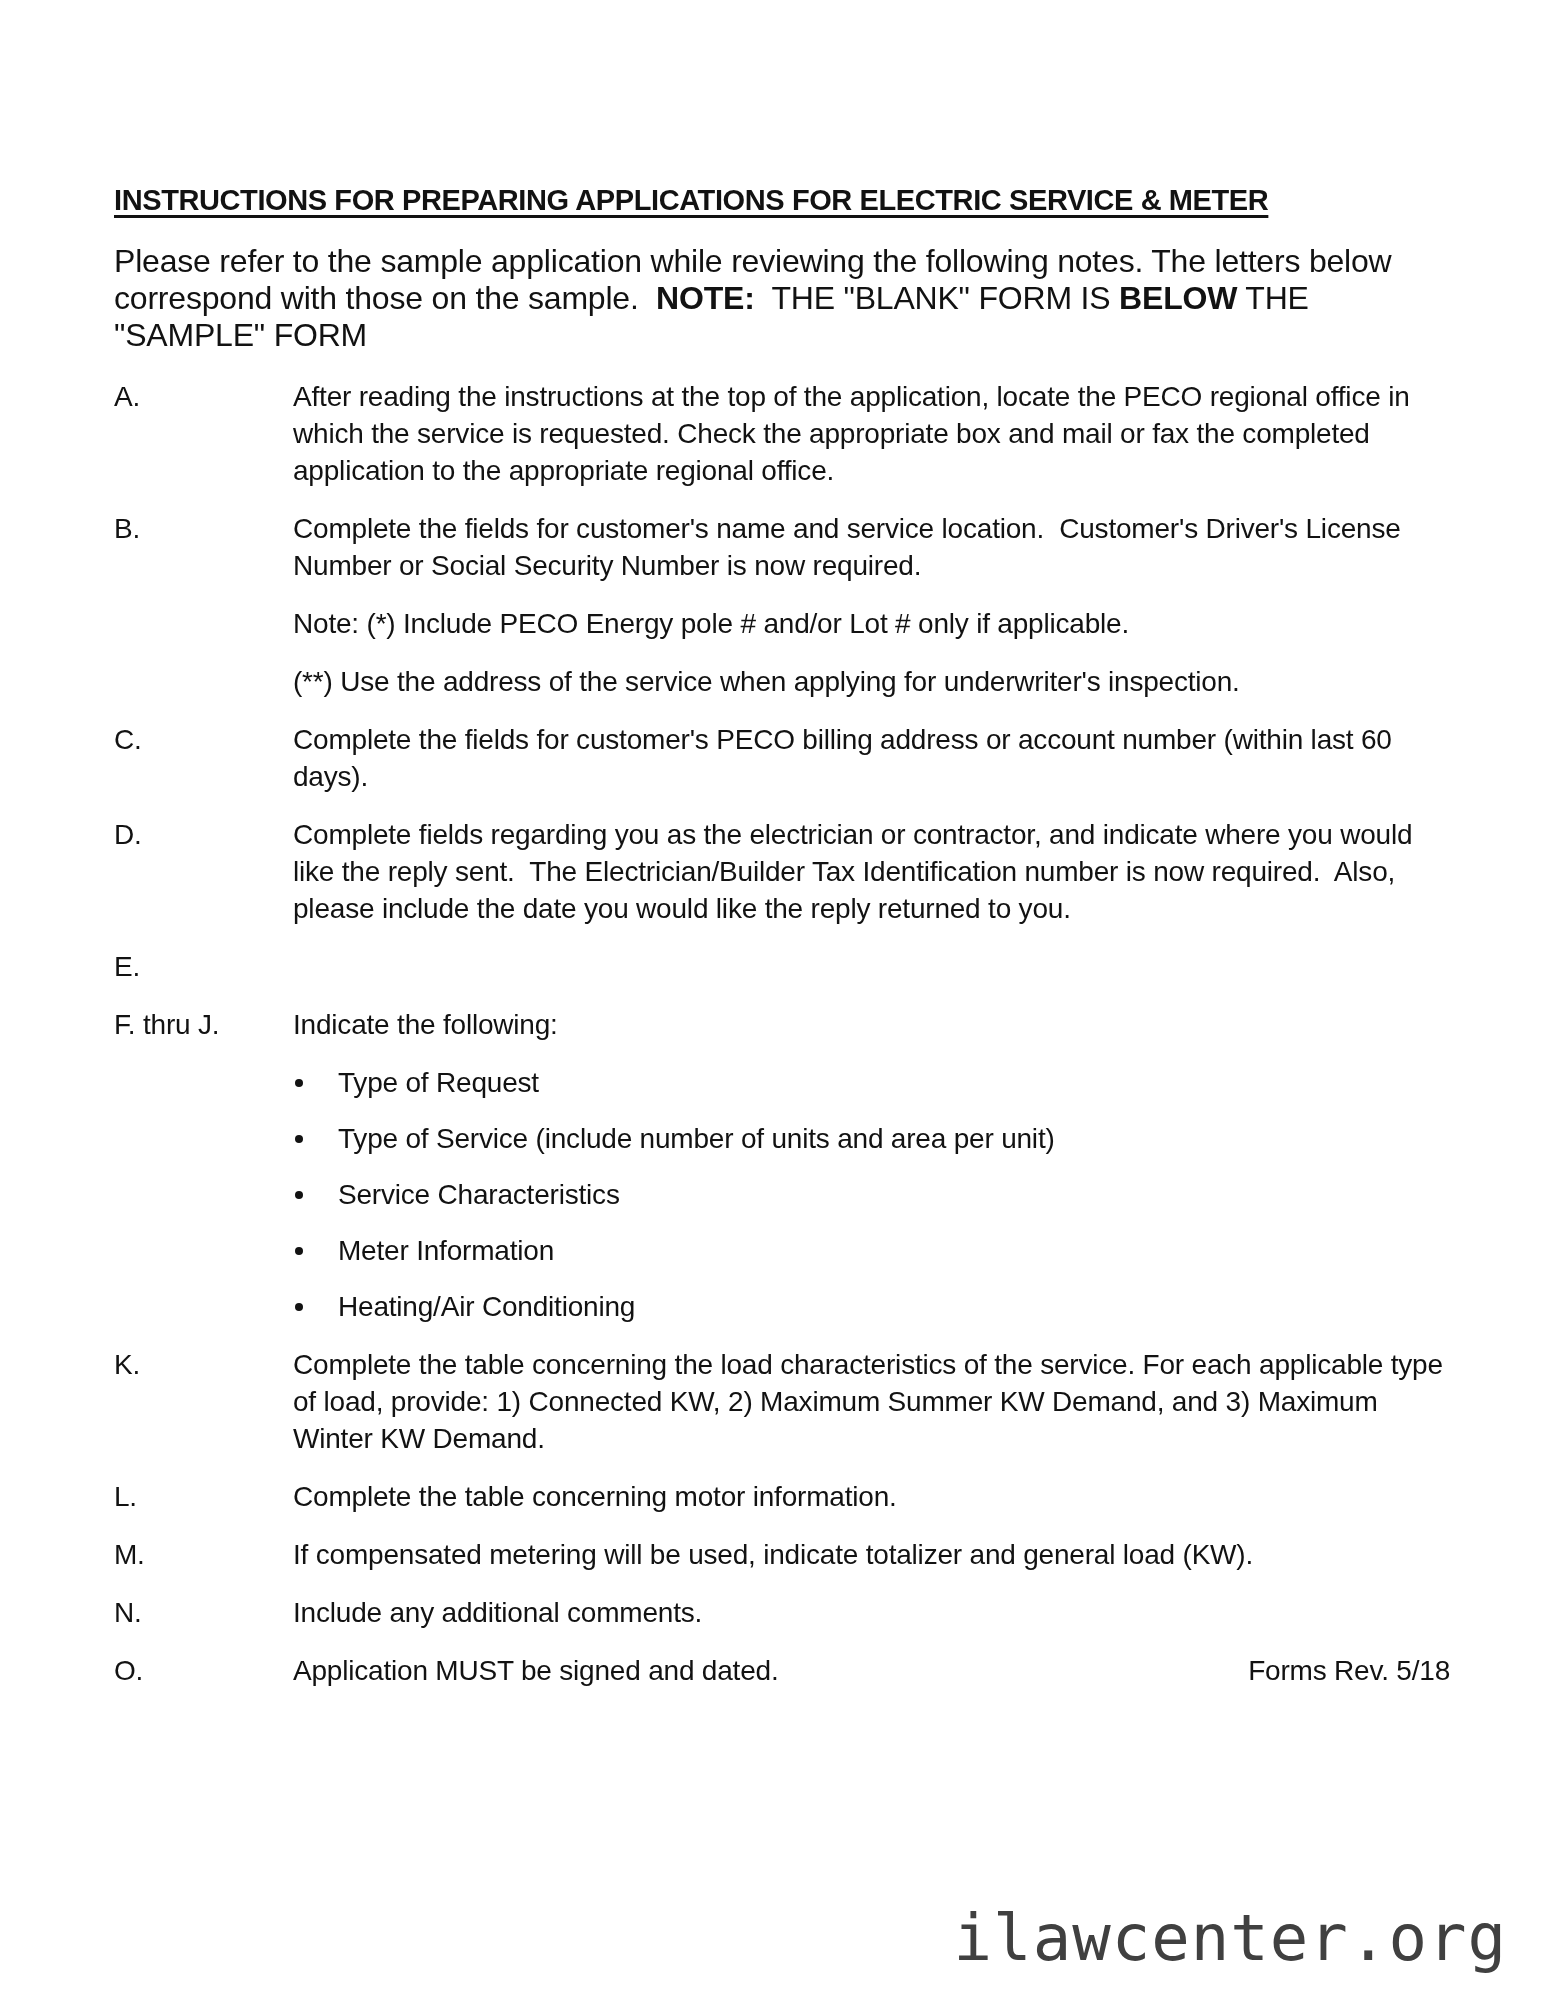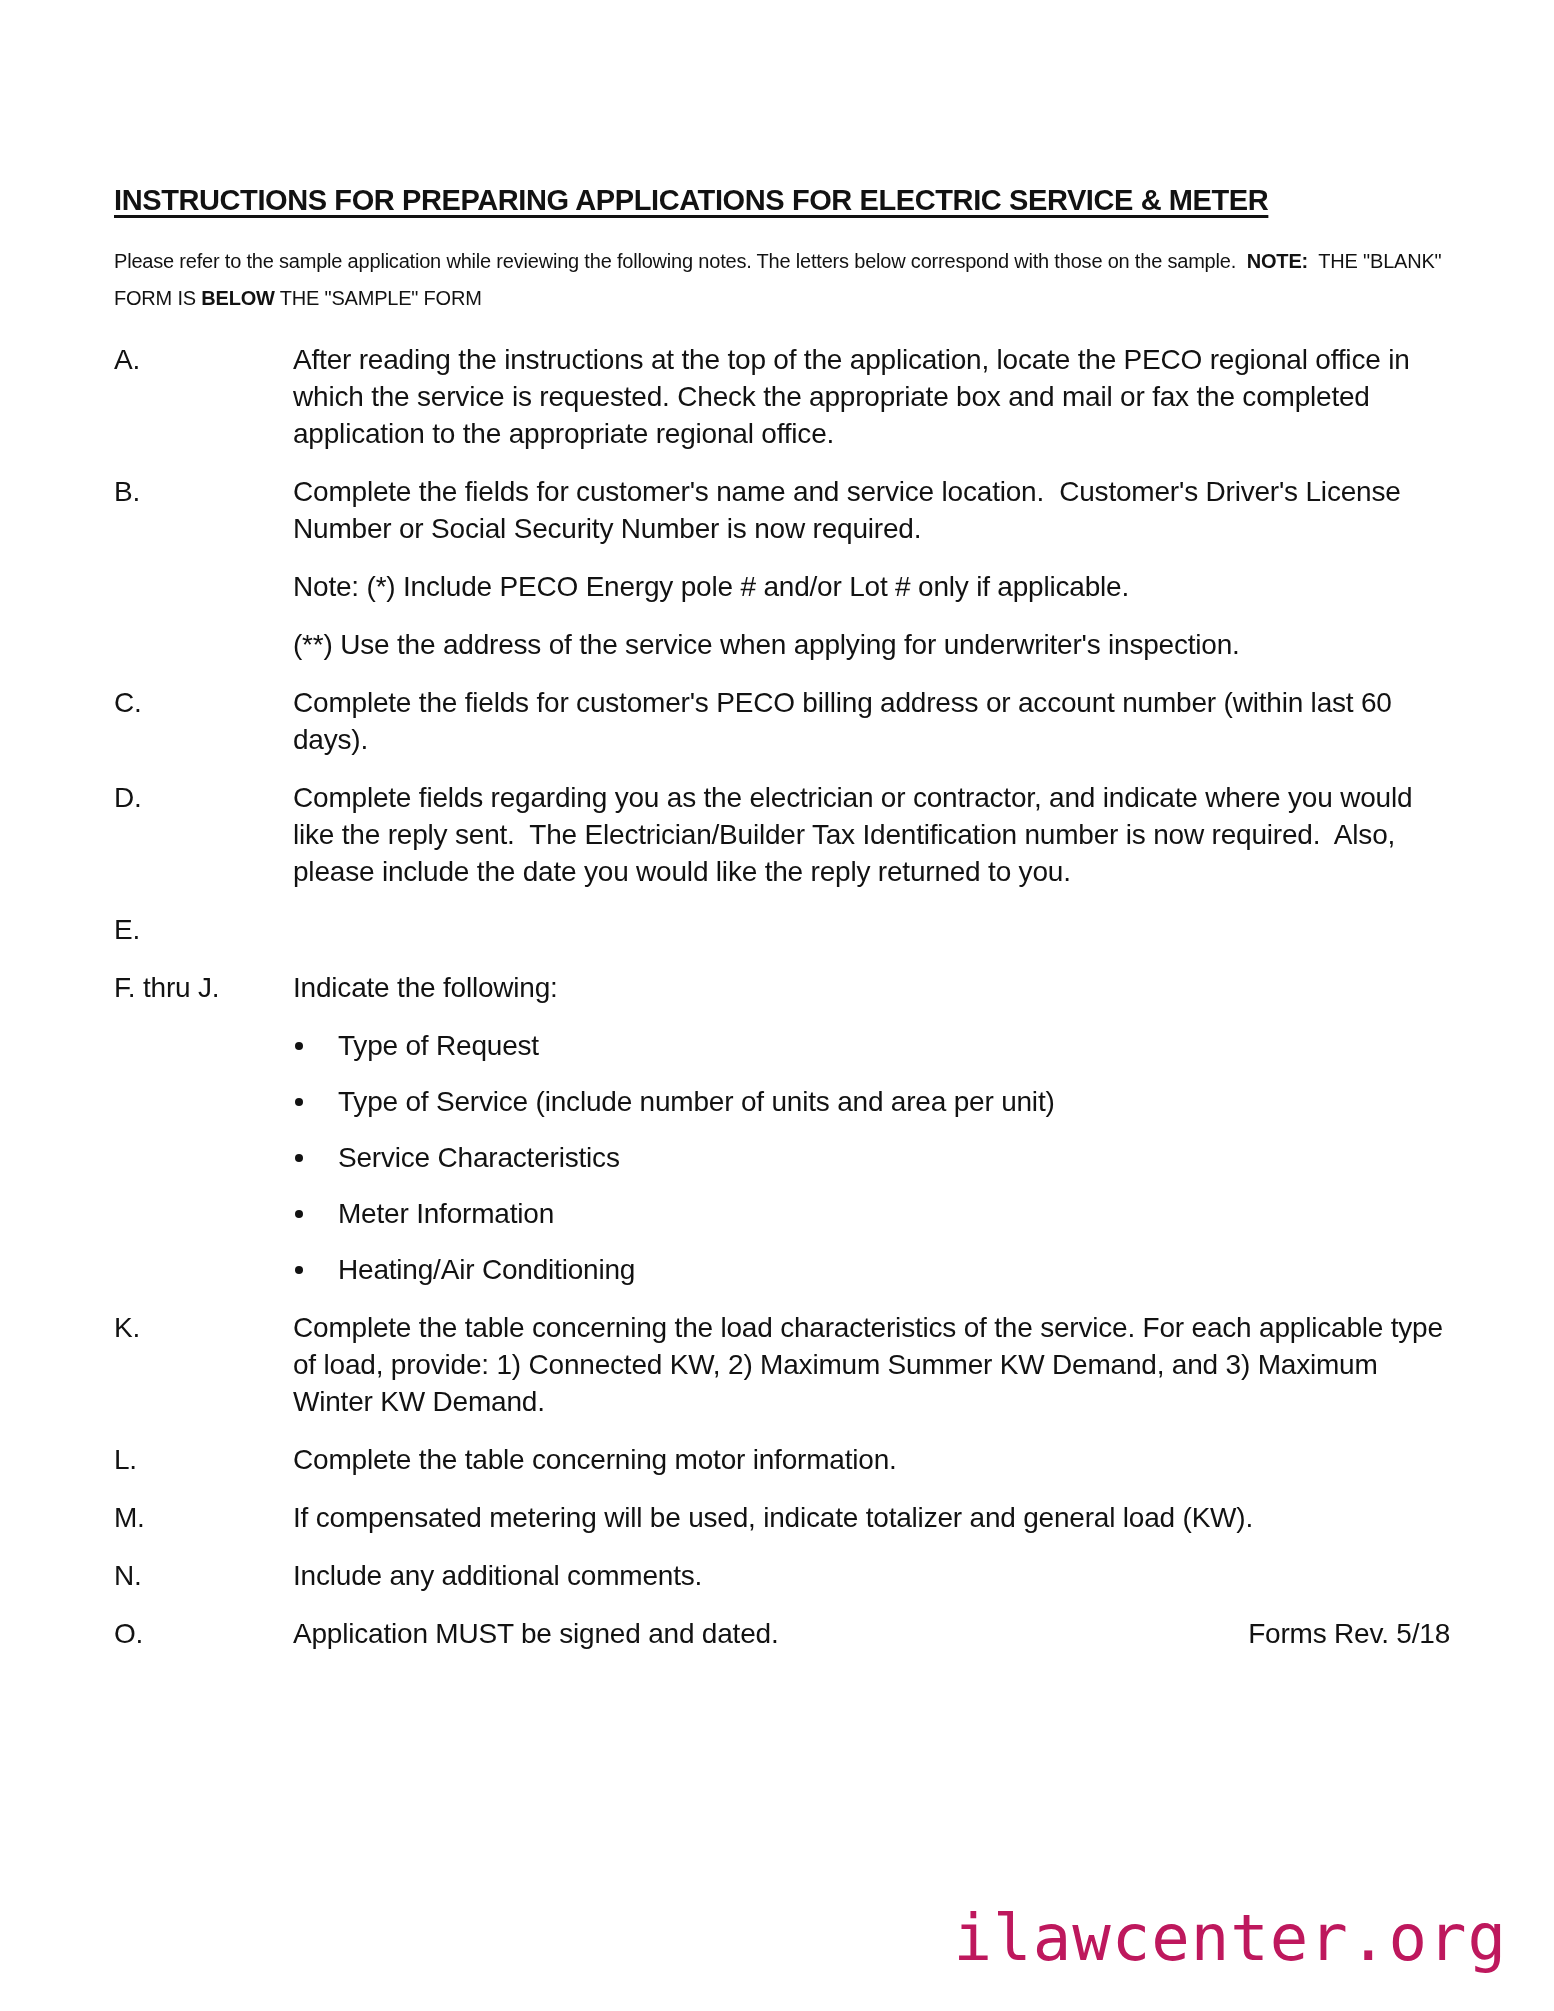--- a/index.html
+++ b/index.html
@@ -23,21 +23,21 @@
     font-weight: 700;
     letter-spacing: -0.4px;
     text-decoration: underline;
     text-decoration-thickness: 2.5px;
     text-underline-offset: 5px;
     margin: 0 0 26px 0;
     line-height: 34px;
     white-space: pre-wrap;
   }
   .intro {
-    font-size: 20px;
+    font-size: 32px;
     line-height: 37px;
     letter-spacing: -0.2px;
     margin: 0 0 24px 0;
     white-space: pre-wrap;
   }
   .intro b { font-weight: 700; }
   .item {
     display: flex;
     margin: 0 0 21px 0;
     font-size: 28px;
@@ -80,21 +80,21 @@
     white-space: pre-wrap;
     text-align: center;
   }
   .watermark {
     position: absolute;
     top: 1903px;
     right: 47px;
     font-family: "DejaVu Sans Mono", monospace;
     font-size: 64px;
     line-height: 70px;
-    color: #be185d;
+    color: #404040;
     letter-spacing: 1px;
   }
 </style>
 </head>
 <body>
 
 <div class="page">
 
   <h1 class="doc-title">INSTRUCTIONS FOR PREPARING APPLICATIONS FOR ELECTRIC SERVICE &amp; METER</h1>
 

